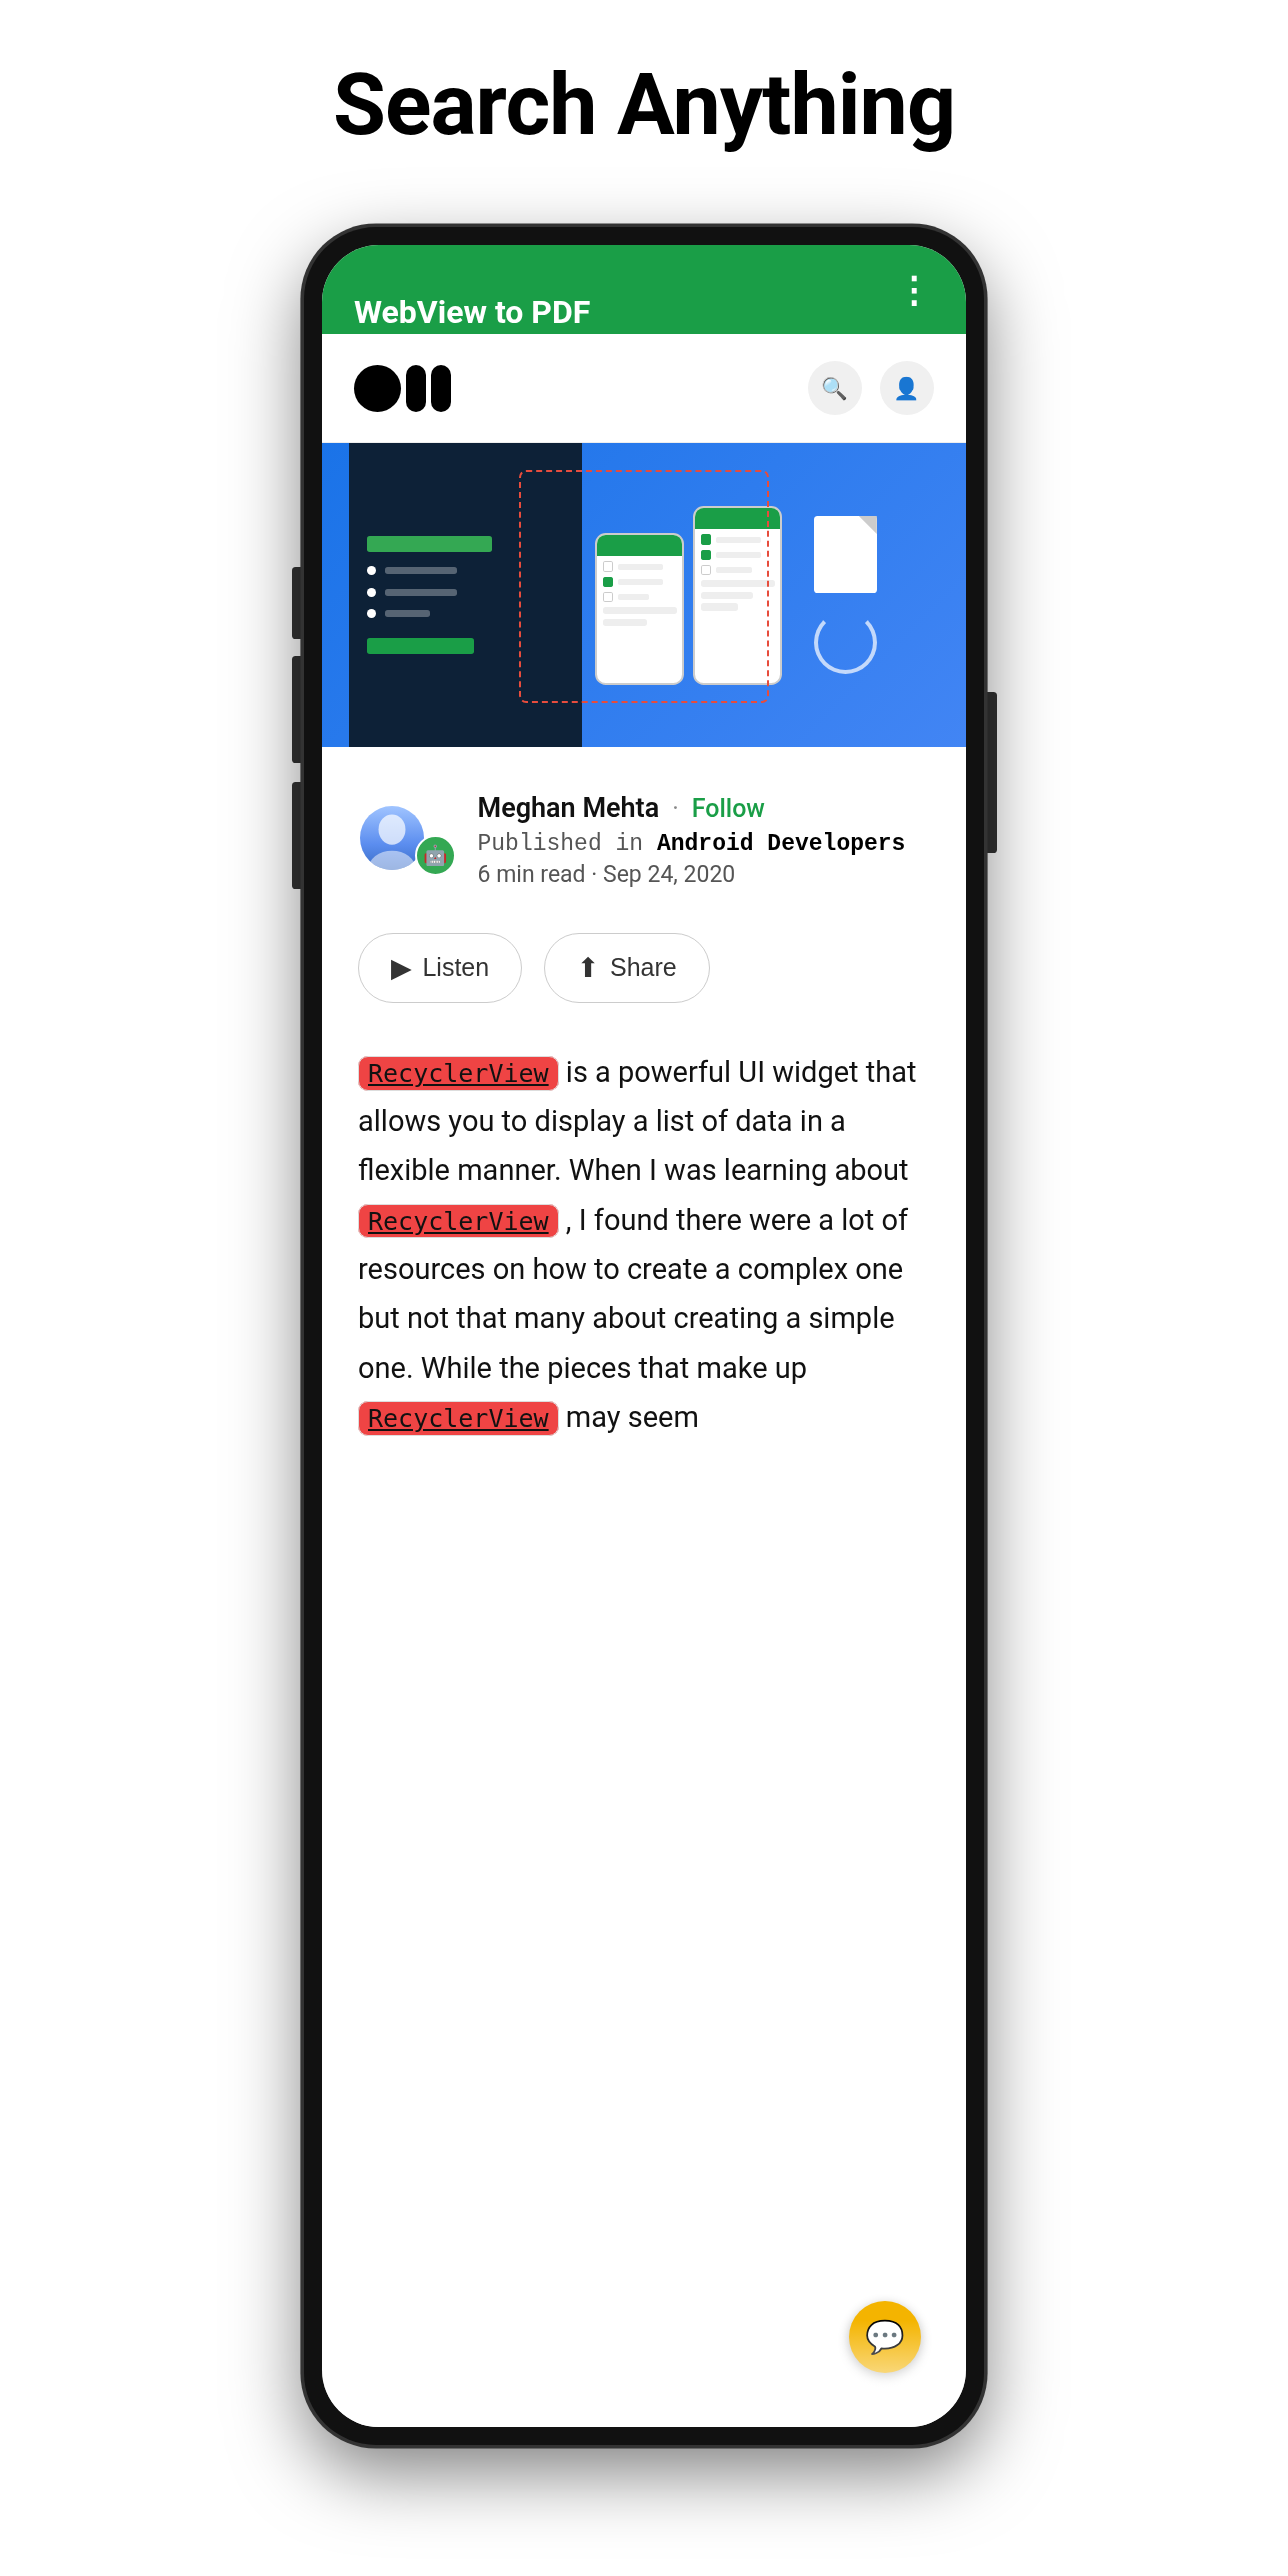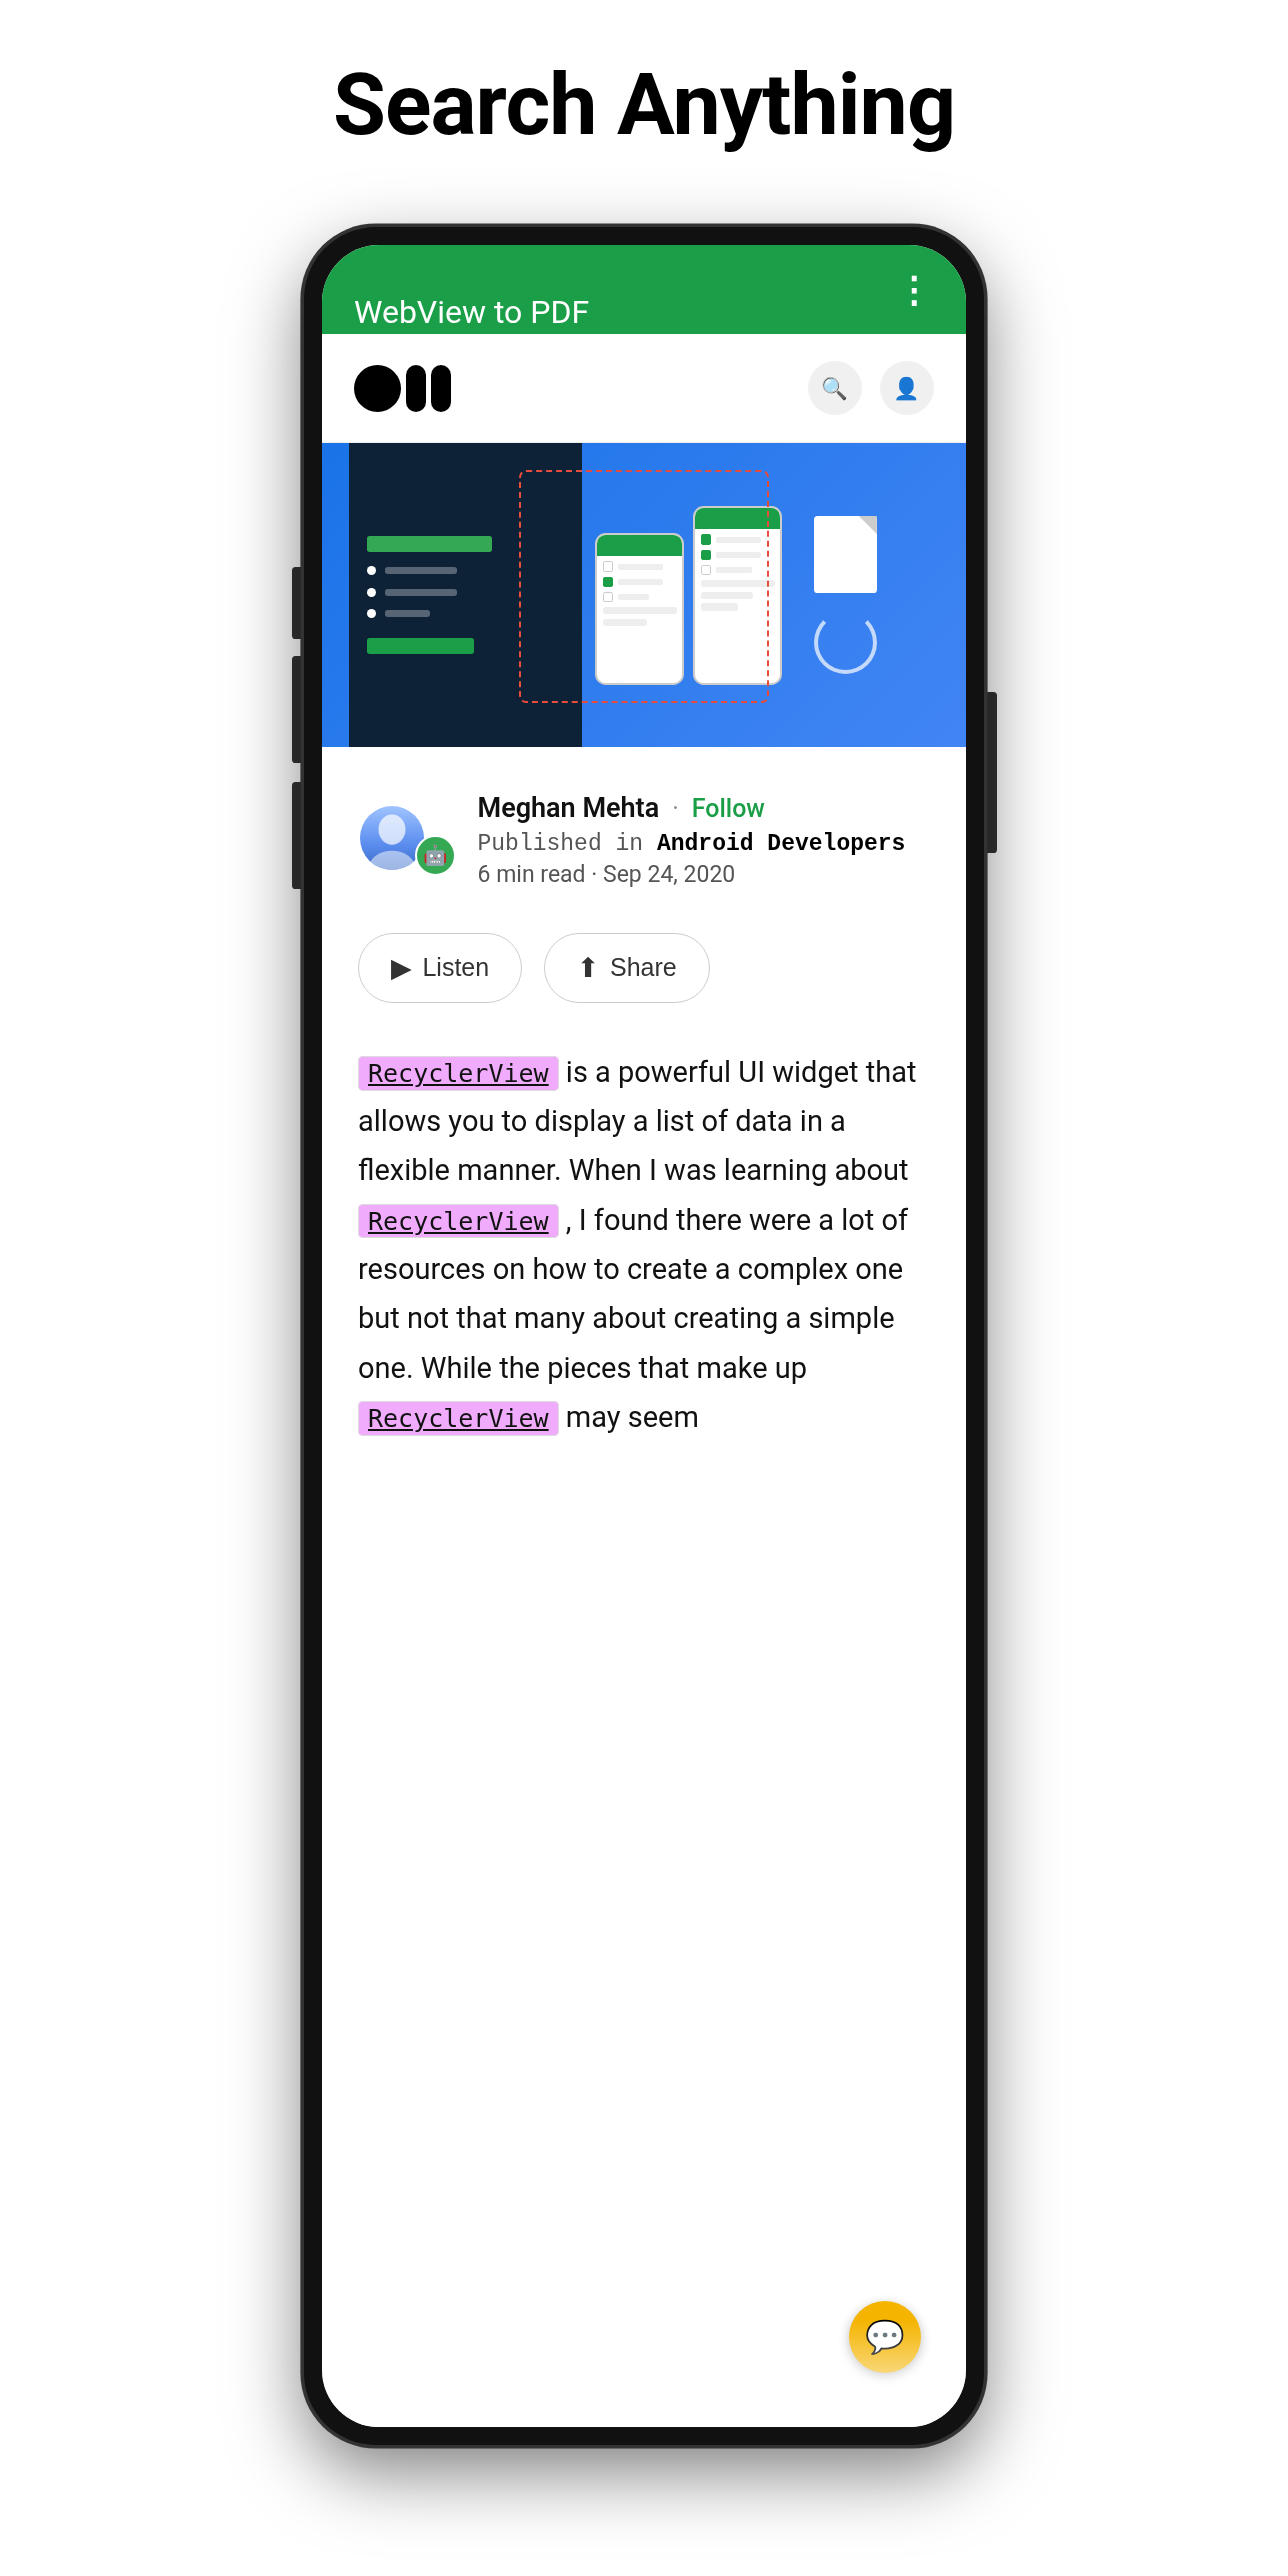--- a/index.html
+++ b/index.html
@@ -174,21 +174,21 @@
       height: 89px;
       display: flex;
       align-items: center;
       justify-content: space-between;
       padding: 0 32px;
     }
 
     .app-bar-title {
       color: #fff;
       font-size: 32px;
-      font-weight: 400;
+      font-weight: 700;
       margin-top: 44px;
     }
 
     .app-bar-menu {
       color: #fff;
       font-size: 36px;
       font-weight: 700;
       letter-spacing: 1.8px;
       line-height: 1;
     }
@@ -563,23 +563,23 @@
     
     .article-text {
       font-size: 29px;
       line-height: 1.7;
       color: #111;
     }
 
     .code-inline {
       font-family: monospace;
       font-size: 25px;
-      background: #f0abfc;
+      background: #ef4444;
       border: 0.9px solid #ddd;
-      border-radius: 5px;
+      border-radius: 10px;
       padding: 1.8px 9px;
       text-decoration: underline;
     }
 
     
     .fab-button {
       position: absolute;
       bottom: 54px;
       right: 45px;
       width: 72px;

